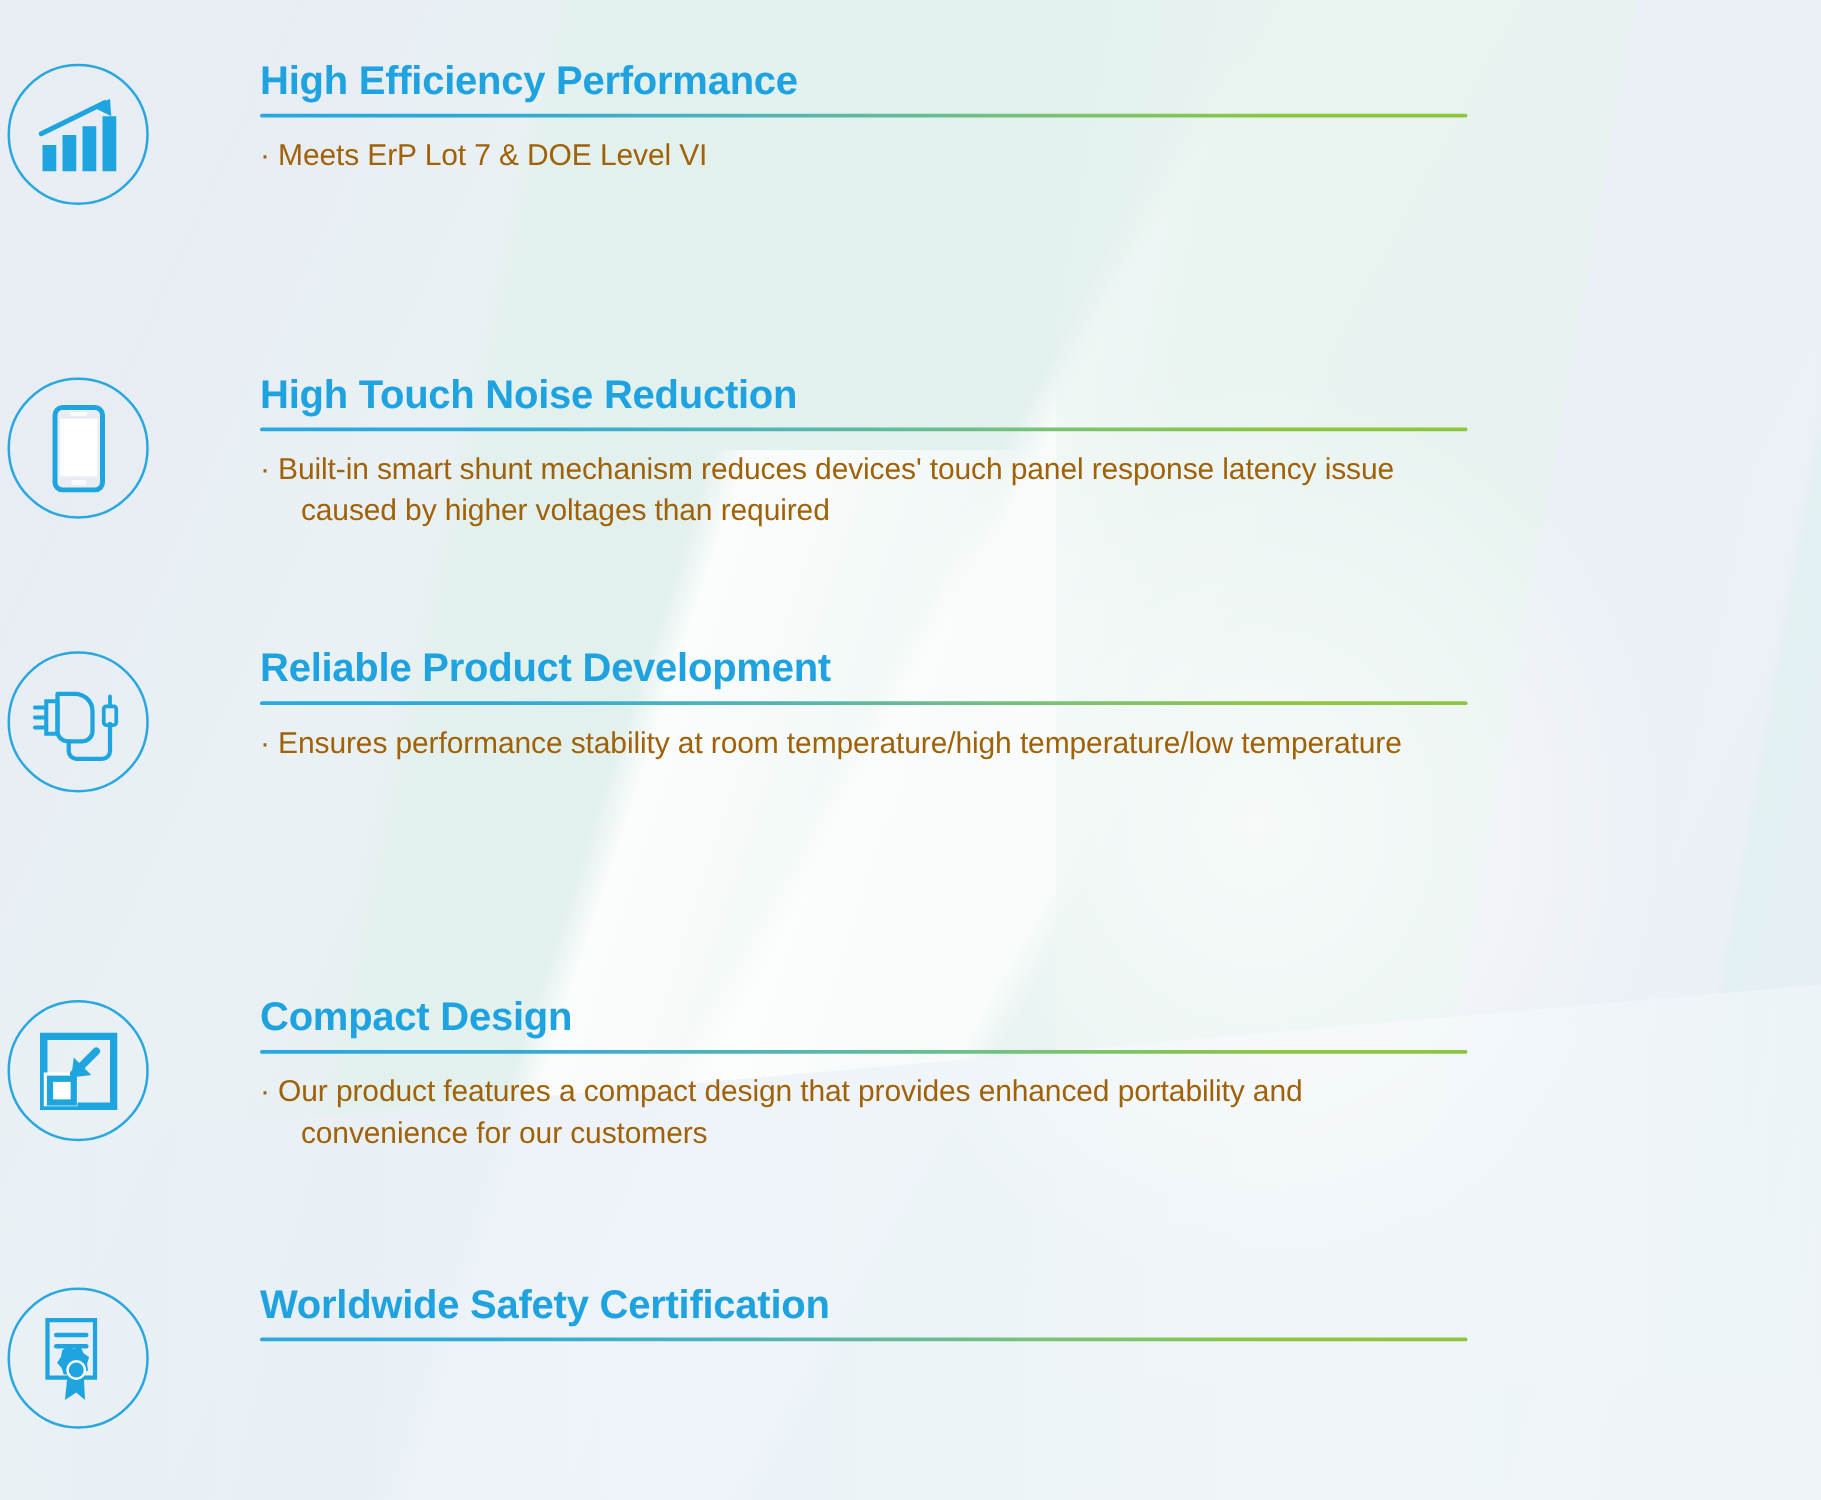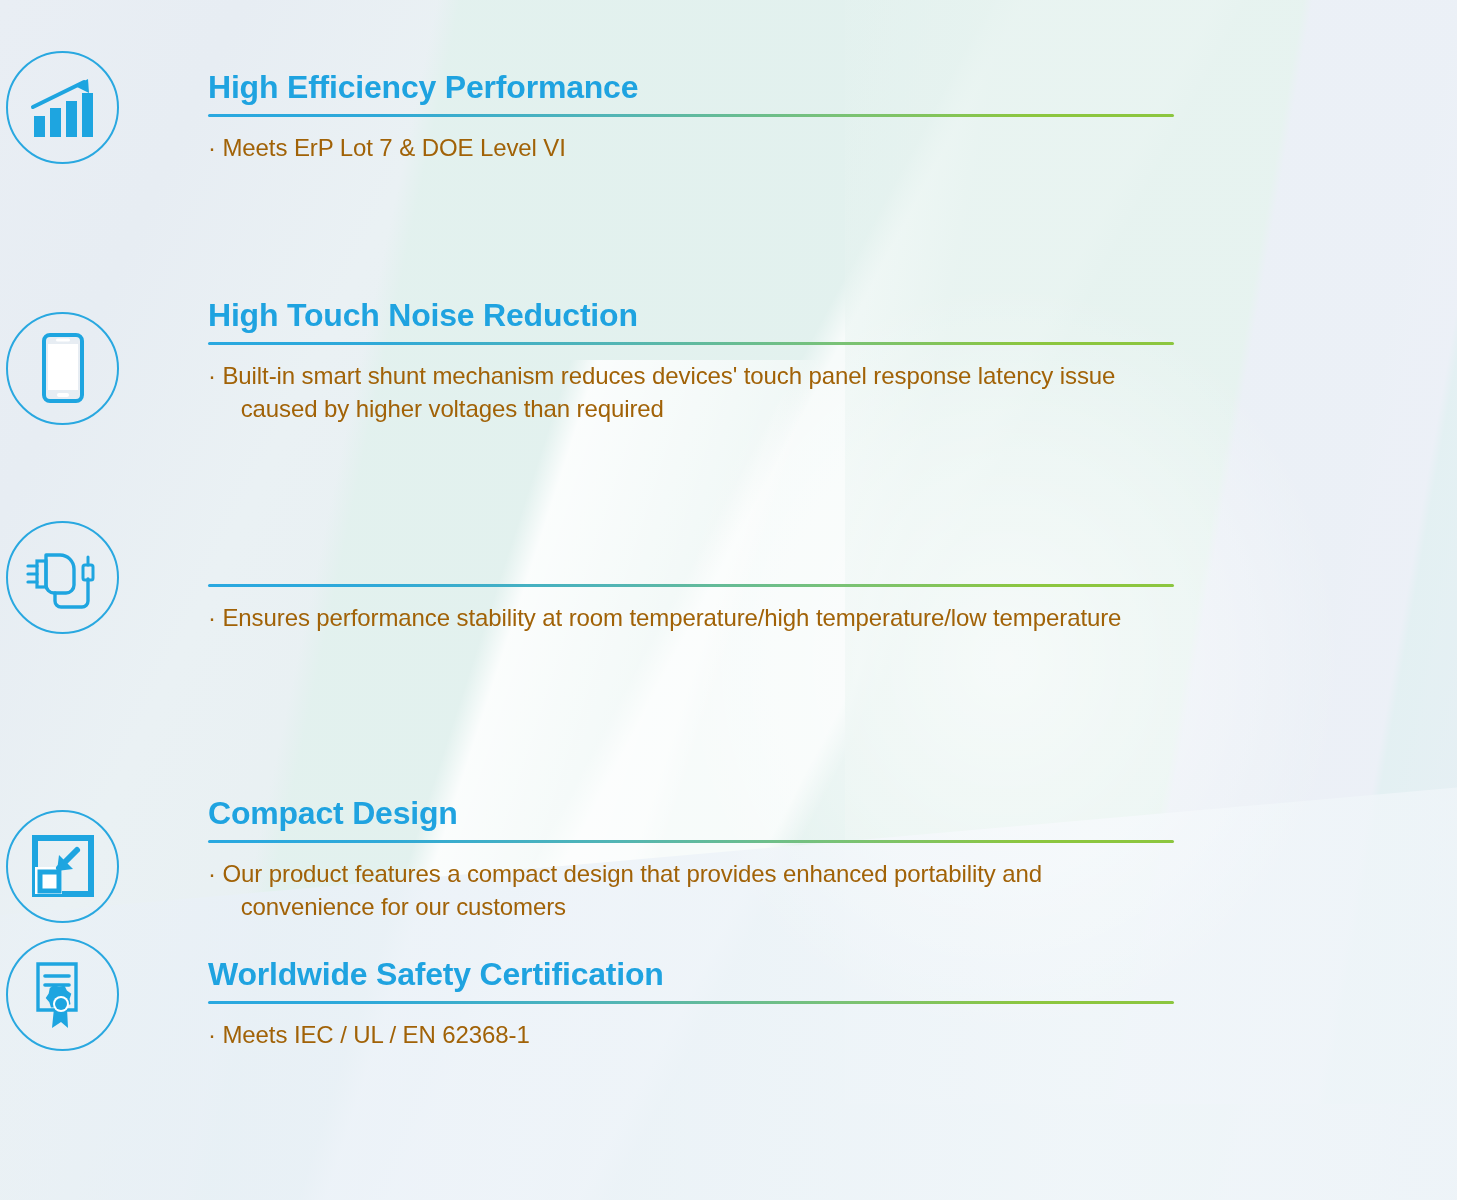--- a/index.html
+++ b/index.html
@@ -102,21 +102,21 @@
   }
 
   
   .content { position:relative; z-index:2; }
 
   .feature {
     position:absolute;
     left:0;
     width:1256px;
     display:flex;
-    align-items:flex-end;
+    align-items:flex-start;
   }
 
   .icon-wrap {
     width:125px;
     flex:0 0 125px;
     display:flex;
     justify-content:center;
     padding-top:4px;
   }
   .icon-circle {
@@ -237,20 +237,21 @@
           <line x1="4" y1="37" x2="13" y2="37" stroke="#1ea5e0" stroke-width="3.2" stroke-linecap="round"></line>
 
           <path d="M31 48 V56 a6 6 0 0 0 6 6 H58 a6 6 0 0 0 6 -6 V34" fill="none" stroke="#1ea5e0" stroke-width="3.4" stroke-linecap="round"></path>
 
           <rect x="59" y="20" width="10" height="15" rx="2" fill="none" stroke="#1ea5e0" stroke-width="3"></rect>
           <line x1="64" y1="12" x2="64" y2="20" stroke="#1ea5e0" stroke-width="3" stroke-linecap="round"></line>
         </svg>
       </div>
     </div>
     <div class="feature-body">
+      <div class="feature-title">Reliable Product Development</div>
       <div class="divider"></div>
       <div class="bullets">
         <div class="bullet">· Ensures performance stability at room temperature/high temperature/low temperature</div>
       </div>
     </div>
   </div>
 
   <div class="feature" style="top:796px;">
     <div class="icon-wrap">
       <div class="icon-circle">
@@ -266,39 +267,36 @@
     <div class="feature-body">
       <div class="feature-title">Compact Design</div>
       <div class="divider"></div>
       <div class="bullets">
         <div class="bullet">· Our product features a compact design that provides enhanced portability and
    convenience for our customers</div>
       </div>
     </div>
   </div>
 
-  <div class="feature" style="top:934px;">
+  <div class="feature" style="top:1026px;">
     <div class="icon-wrap">
       <div class="icon-circle">
         <svg width="66" height="70" viewBox="0 0 66 70">
 
           <path d="M8 4 H46 V50 H8 Z" fill="none" stroke="#1ea5e0" stroke-width="3.4"></path>
           <line x1="15" y1="16" x2="39" y2="16" stroke="#1ea5e0" stroke-width="3.6" stroke-linecap="round"></line>
           <line x1="15" y1="25" x2="39" y2="25" stroke="#1ea5e0" stroke-width="3.6" stroke-linecap="round"></line>
 
           <path d="M24 48 L22 68 L31 62 L38 68 L37 48 Z" fill="#1ea5e0"></path>
 
           <path d="M32 27 l5.1 2.0 5.3 -1.4 2.5 4.9 4.4 3.2 -1.7 5.2 0.9 5.4 -5.2 1.6 -3.9 3.9 -4.9 -2.5 -5.5 0.2 -1.7 -5.2 -3.6 -4.2 3.0 -4.6 1.1 -5.4 z" fill="#1ea5e0" transform="translate(-8,-2)"></path>
           <circle cx="31" cy="44" r="8" fill="#ffffff"></circle>
           <circle cx="31" cy="44" r="6" fill="#1ea5e0"></circle>
         </svg>
       </div>
     </div>
     <div class="feature-body">
       <div class="feature-title">Worldwide Safety Certification</div>
       <div class="divider"></div>
-      <div class="bullets">
-        <div class="bullet">· Meets IEC / UL / EN 62368-1</div>
-      </div>
     </div>
   </div>
 
 </div>
 
 </body></html>

